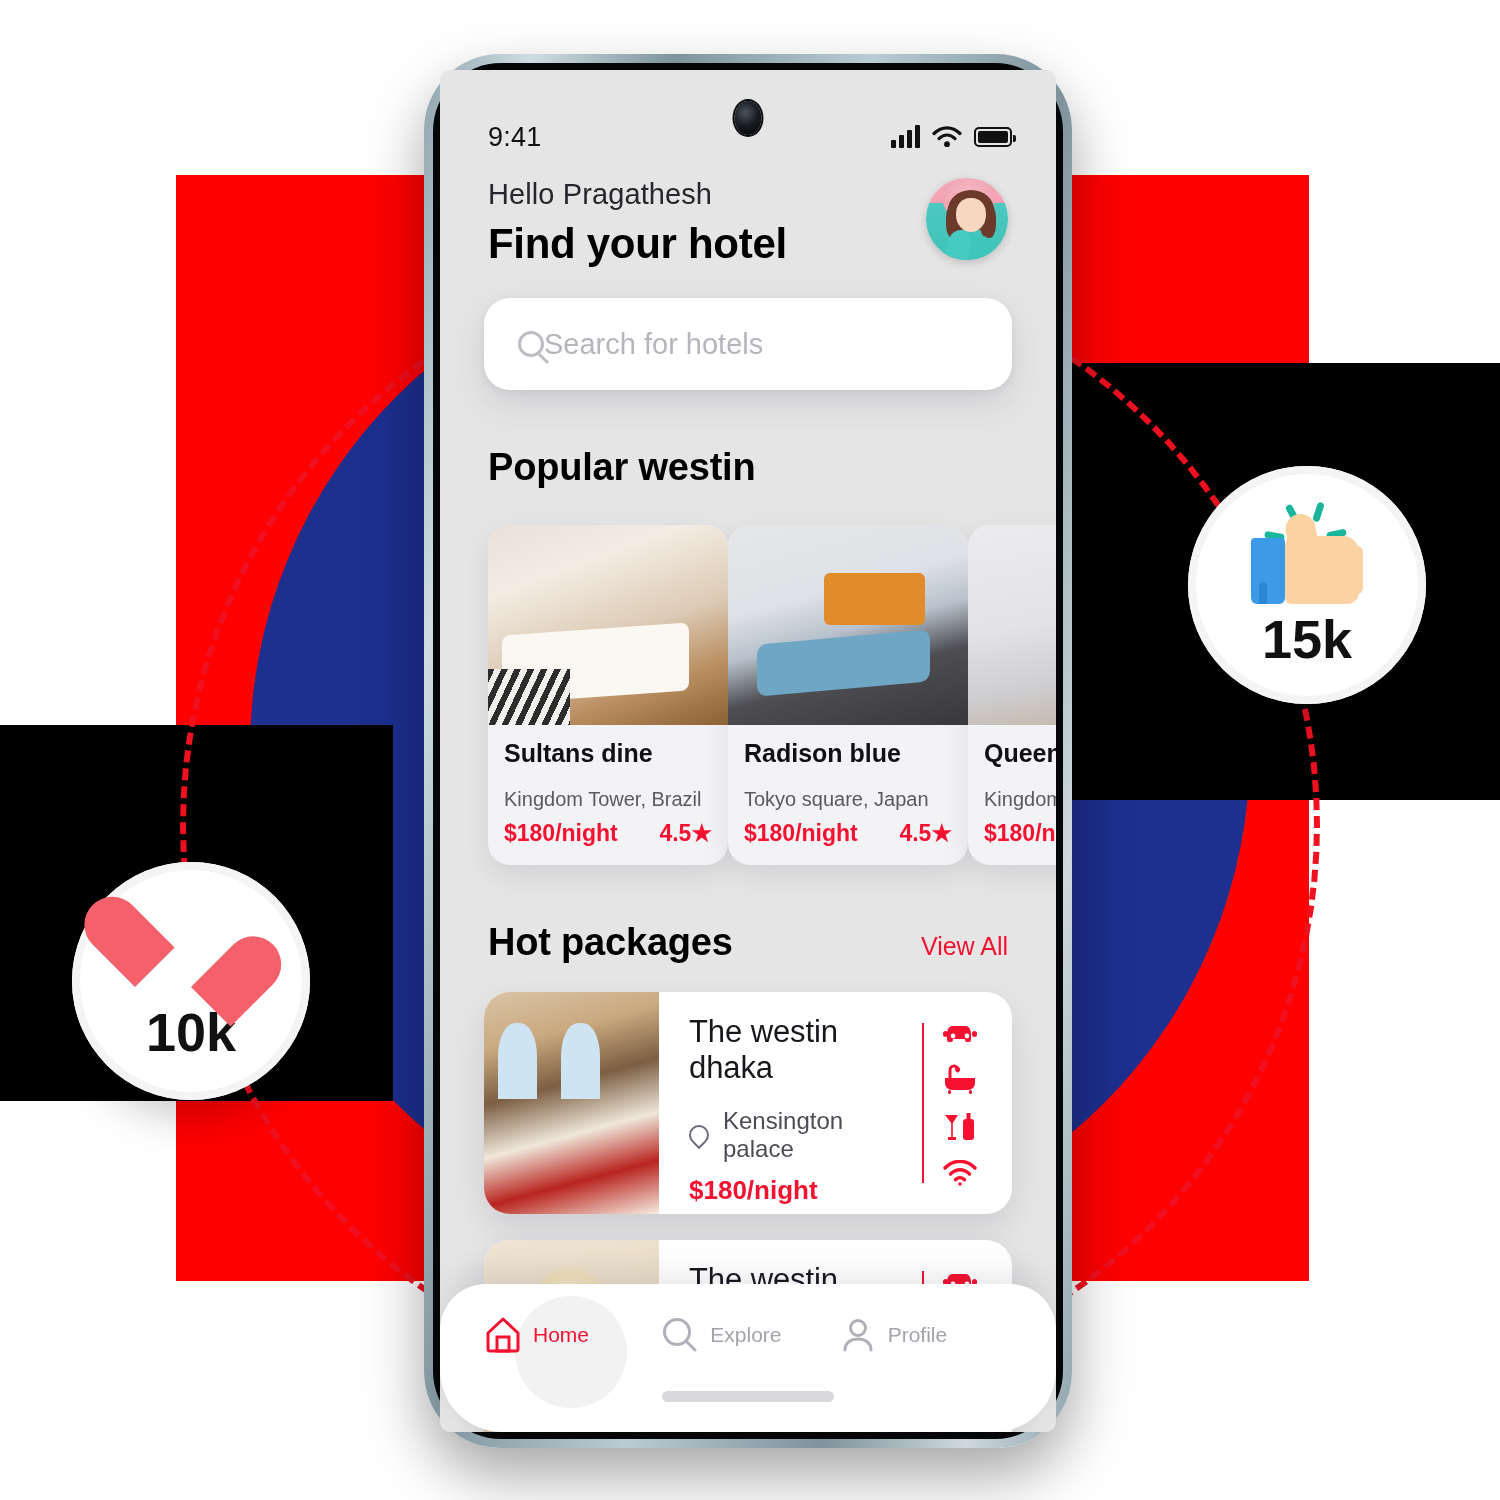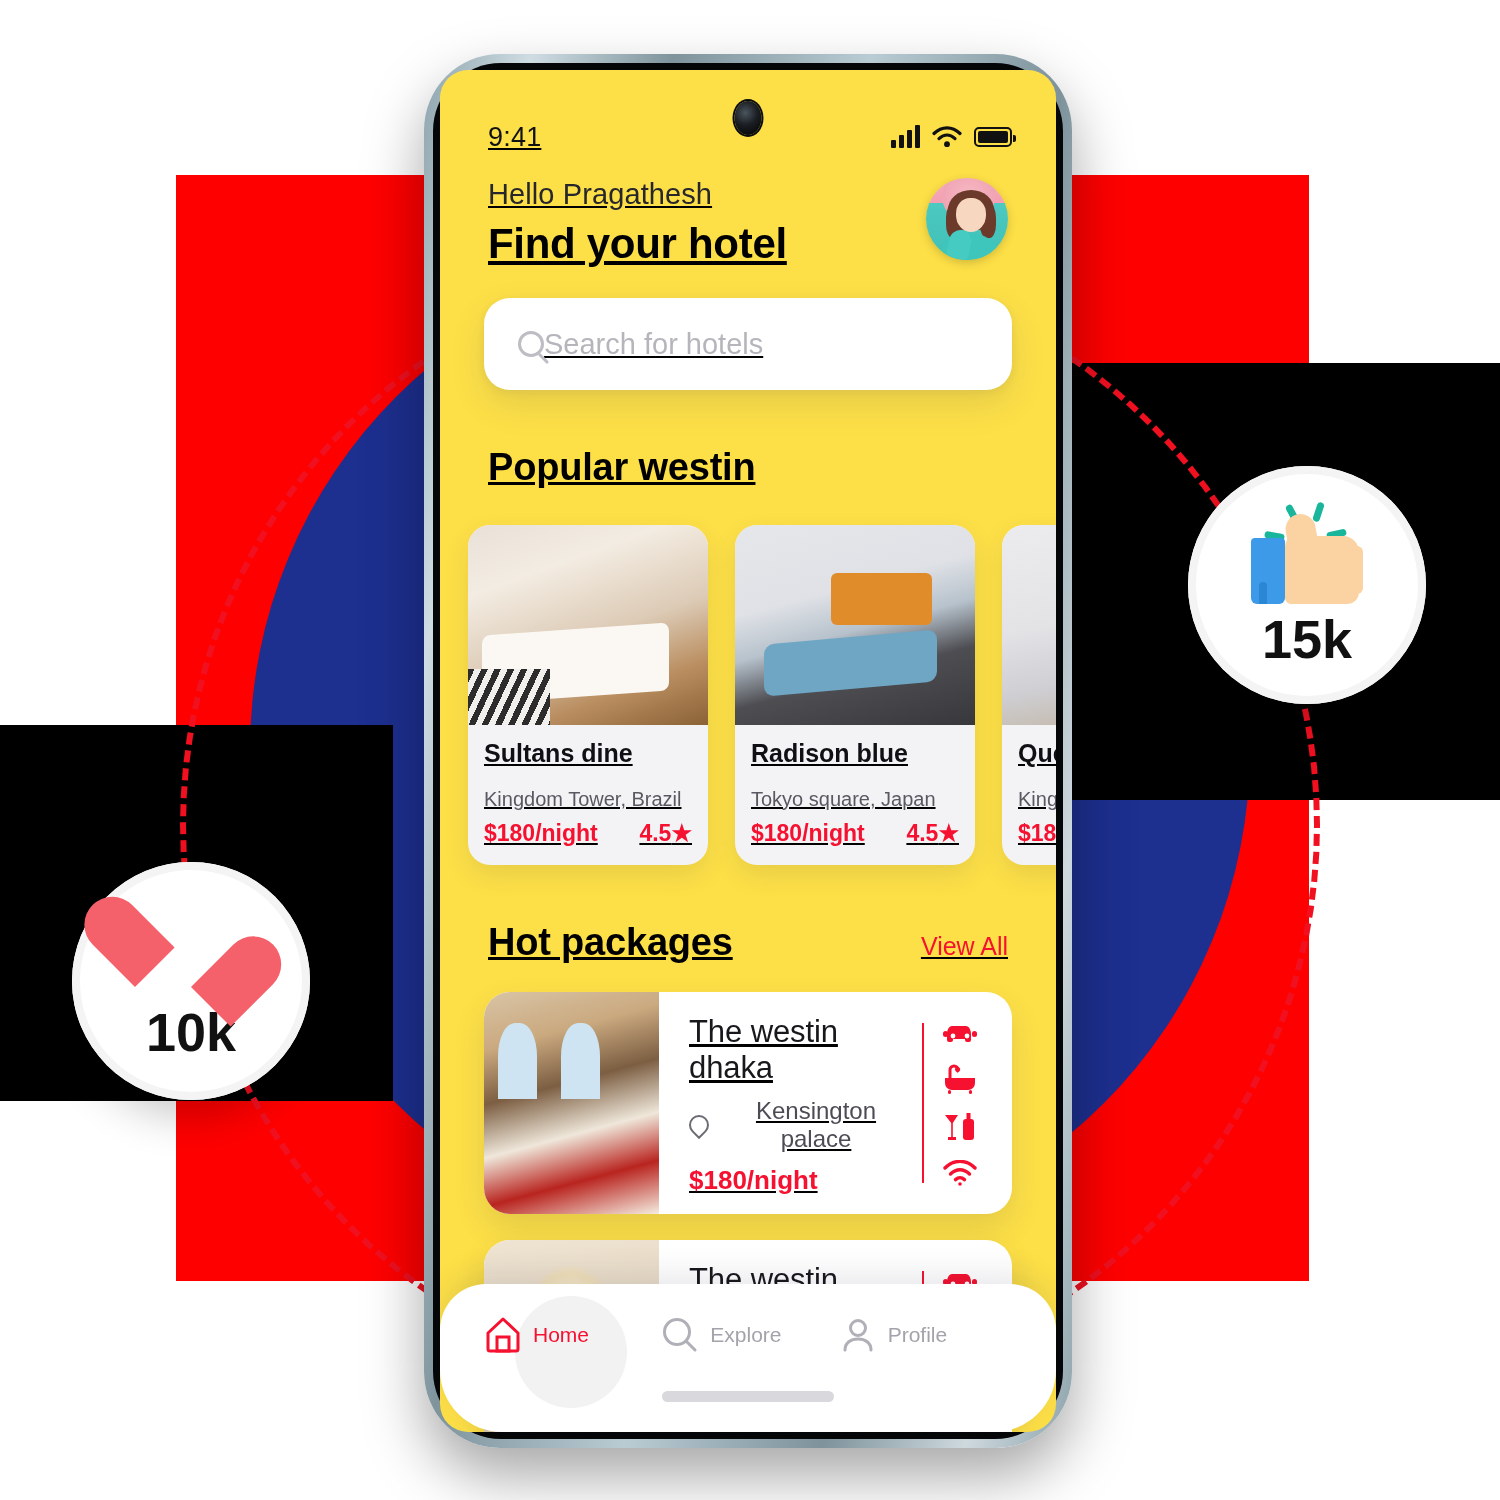--- a/index.html
+++ b/index.html
@@ -39,24 +39,23 @@
   }
   .phone-inner {
     width: 100%; height: 100%;
     border-radius: 68px;
     background: #050608;
     padding: 7px;
   }
   .screen {
     position: relative;
     width: 100%; height: 100%;
-    border-radius: 28px;
-    background: #fde047;
+    border-radius: 10px;
+    background: #e5e5e5;
     overflow: hidden;
-    text-decoration: underline;
   }
 
   .camera {
     position: absolute; left: 50%; top: 31px; transform: translateX(-50%);
     width: 27px; height: 34px; border-radius: 50%;
     background: radial-gradient(circle at 40% 35%, #4a545c 0%, #1a1d22 45%, #000 100%);
     box-shadow: 0 0 0 2px #0b0c0e;
     z-index: 30;
   }
 
@@ -105,21 +104,21 @@
   .search-ph { font-size: 29px; color: #b5b5bb; }
   .mag { width: 26px; height: 26px; border: 3px solid #bdbdc4; border-radius: 50%; position: relative; flex: none; }
   .mag::after { content:""; position:absolute; right:-9px; bottom:-6px; width:13px; height:3px; background:#bdbdc4; border-radius:2px; transform: rotate(45deg); }
 
   
   .section-title { font-size: 38px; font-weight: 700; color: #000; letter-spacing: -.2px; }
   .sec-head { padding: 56px 48px 0 48px; display: flex; align-items: baseline; justify-content: space-between; }
   .view-all { font-size: 25px; color: #f5112f; font-weight: 500; }
 
   
-  .hcards { display: flex; gap: 27px; padding: 36px 0 0 28px; }
+  .hcards { display: flex; padding: 36px 0 0 48px; }
   .hcard {
     width: 240px; flex: none; border-radius: 22px; background: #f3f3f5;
     box-shadow: 0 10px 26px rgba(40,40,70,.10);
     overflow: hidden;
   }
   .hcard .photo { height: 200px; width: 100%; border-radius: 20px 20px 0 0; }
   .hcard .info { padding: 14px 16px 18px 16px; }
   .hcard .nm { font-size: 25px; font-weight: 600; color: #101014; white-space: nowrap; }
   .hcard .loc { font-size: 20px; color: #595962; margin-top: 20px; white-space: nowrap; }
   .hcard .row { display: flex; align-items: center; justify-content: space-between; margin-top: 9px; }
@@ -143,21 +142,21 @@
   }
   .pkg .thumb { width: 175px; flex: none; }
   .thumb-a { background: linear-gradient(165deg,#d9c4a6 0%, #caa97f 22%, #7c5e42 42%, #efe7da 62%, #b9241f 80%, #f5ece0 100%); position: relative; }
   .thumb-a::before { content:""; position:absolute; left:8%; top:14%; width:22%; height:34%; background:#cfe4f2; border-radius:44% 44% 0 0; }
   .thumb-a::after  { content:""; position:absolute; left:44%; top:14%; width:22%; height:34%; background:#cfe4f2; border-radius:44% 44% 0 0; }
   .thumb-b { background: linear-gradient(170deg,#efe4d3 0%, #e6d8c2 40%, #d9c5a9 70%, #cdb896 100%); position: relative; }
   .thumb-b::before { content:""; position:absolute; left:26%; top:10%; width:46%; height:40%; background: radial-gradient(circle,#fff6e0 0%, #f0dfb8 55%, transparent 70%); }
 
   .pkg .body { flex: 1; padding: 22px 0 0 30px; position: relative; }
   .pkg .title { font-size: 31px; color: #17171c; font-weight: 400; letter-spacing: -.1px; }
-  .pkg .locrow { display: flex; align-items: center; gap: 21px; margin-top: 11px; text-align: center; }
+  .pkg .locrow { display: flex; align-items: center; gap: 14px; margin-top: 21px; }
   .pin { width: 20px; height: 20px; border: 2.5px solid #6b6b74; border-radius: 50% 50% 50% 0; transform: rotate(-45deg); flex: none; }
   .pkg .loc { font-size: 24px; color: #4c4c55; }
   .pkg .price { font-size: 26px; font-weight: 600; color: #f5112f; margin-top: 12px; }
   .amenities { width: 110px; flex: none; display: flex; align-items: center; justify-content: center; gap: 18px; padding-right: 14px; }
   .amen-div { width: 2px; height: 160px; background: #f5112f; flex: none; }
   .amen-col { display: flex; flex-direction: column; align-items: center; justify-content: space-between; height: 166px; }
 
   
   .bottom-nav {
     position: absolute; left: 0; right: 0; bottom: 0; height: 148px;

